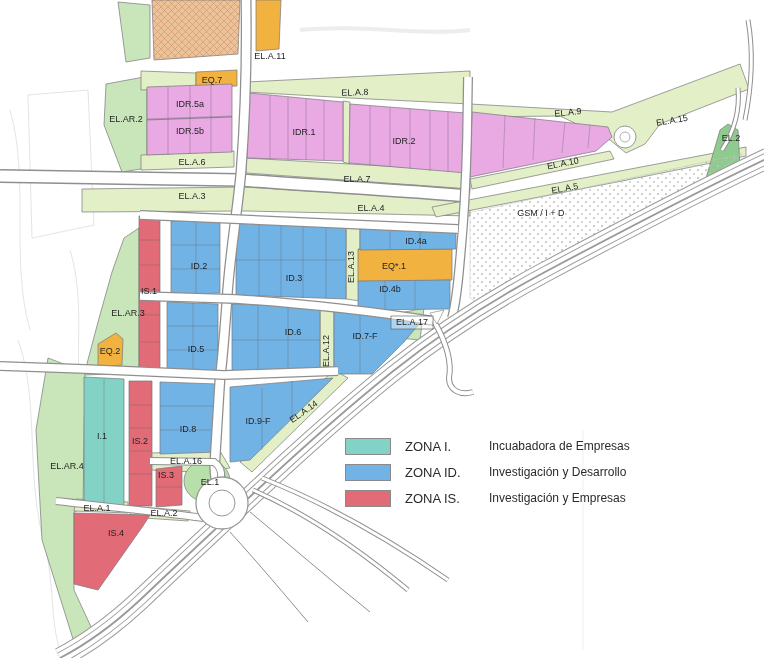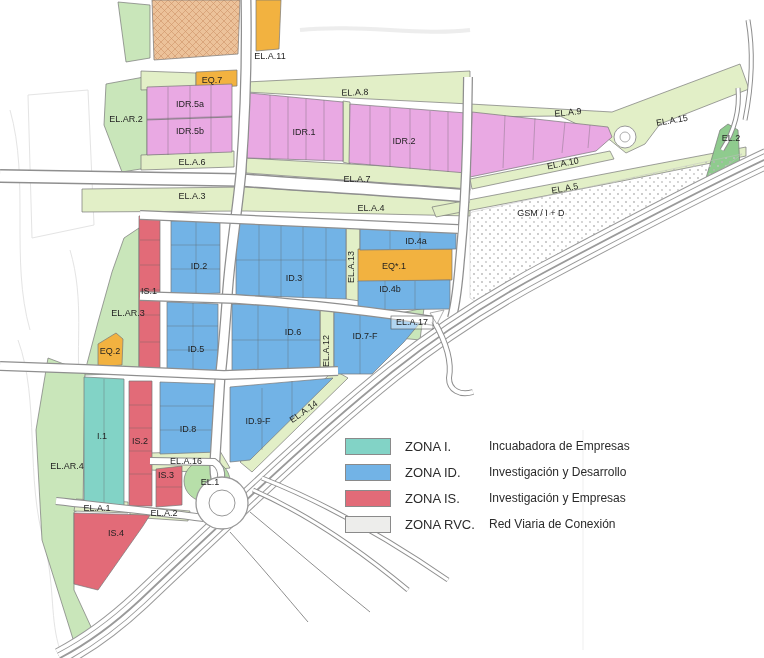--- a/index.html
+++ b/index.html
@@ -225,19 +225,14 @@
       <div class="legend-row">
         <div class="swatch" style="background: rgb(114, 179, 230);"></div>
         <span class="zone">ZONA ID.</span>
         <span class="desc">Investigación y Desarrollo</span>
       </div>
       <div class="legend-row">
         <div class="swatch" style="background: rgb(226, 107, 120);"></div>
         <span class="zone">ZONA IS.</span>
         <span class="desc">Investigación y Empresas</span>
       </div>
-      <div class="legend-row">
-        <div class="swatch" style="background: rgb(237, 237, 235);"></div>
-        <span class="zone">ZONA RVC.</span>
-        <span class="desc">Red Viaria de Conexión</span>
-      </div>
     </div>
 </div>
 
 </body></html>

